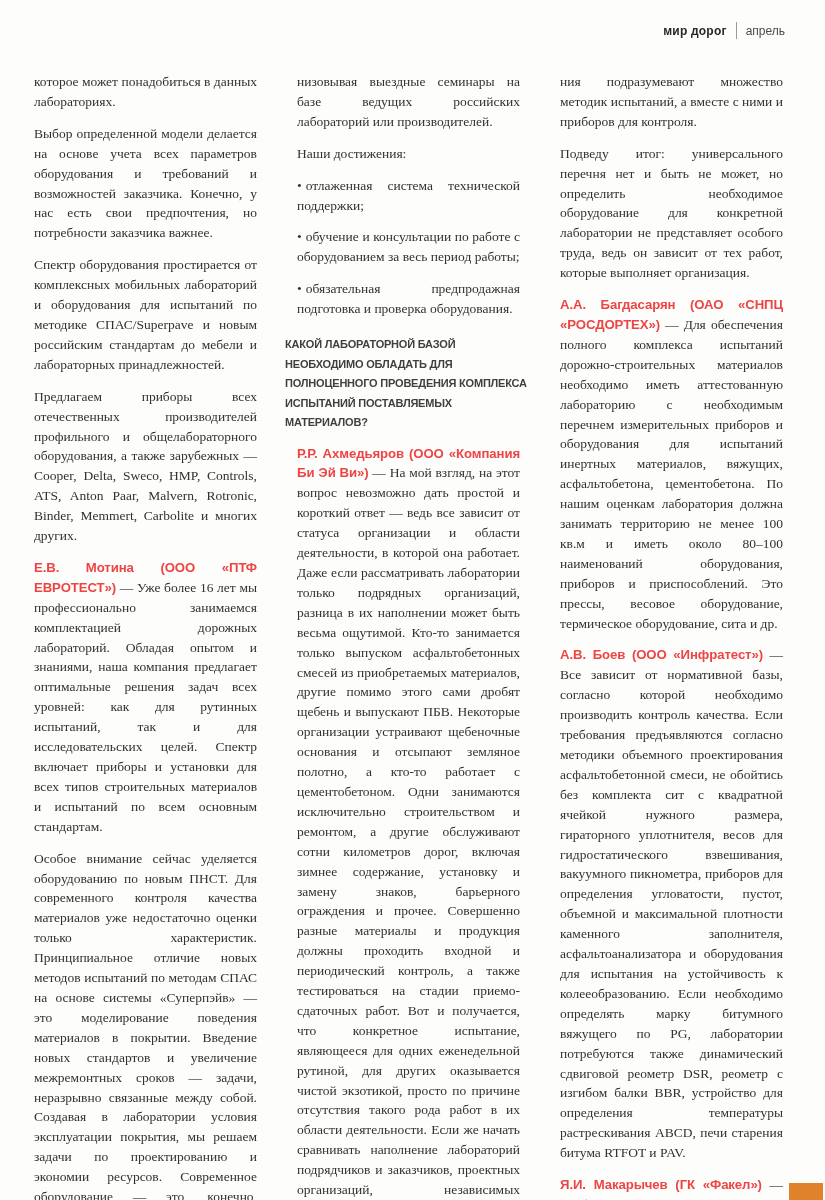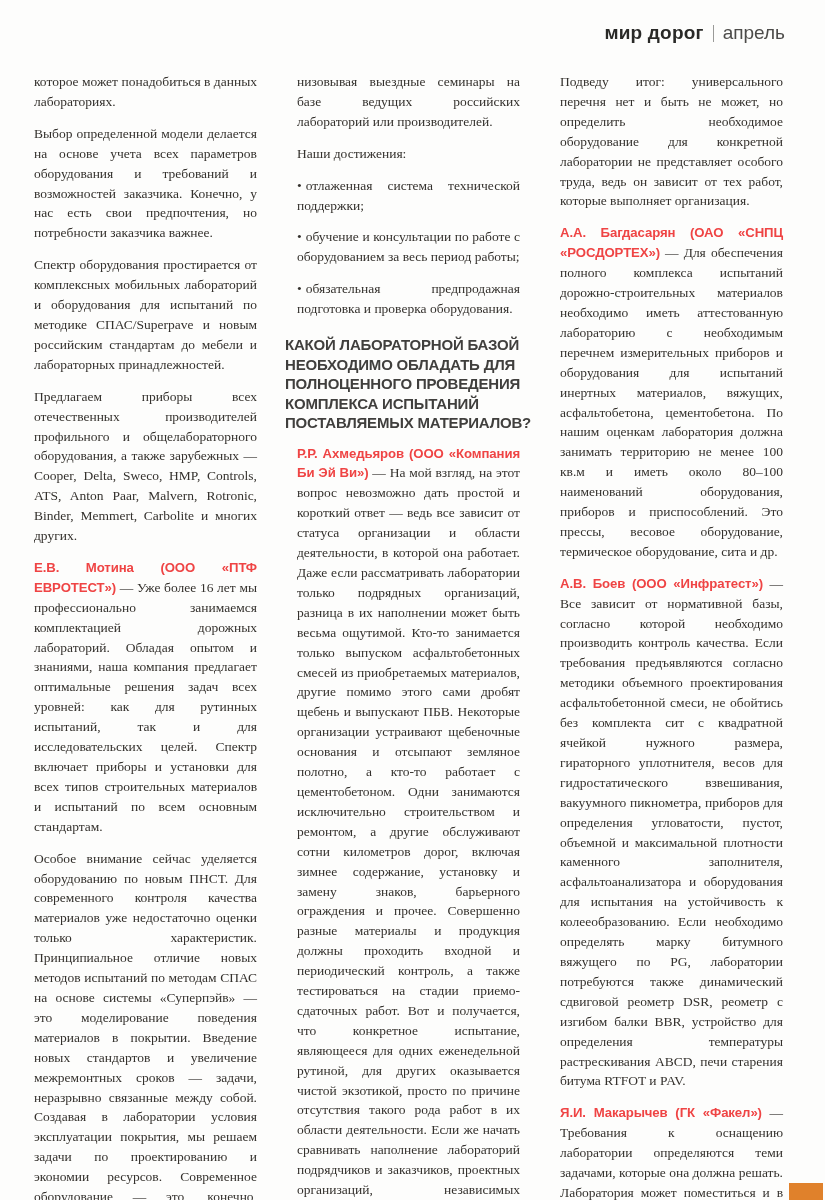--- a/index.html
+++ b/index.html
@@ -4,21 +4,21 @@
 <style>
   html,body { margin:0; padding:0; background:#e9e9e7; }
   .page {
     position:relative; width:825px; height:1200px; margin:0 auto;
     background:#fdfdfc; overflow:hidden;
     font-family:"Liberation Serif", serif; color:#34312d;
   }
   
   .hdr {
     position:absolute; top:22px; right:40px;
-    font-family:"Liberation Sans", sans-serif; font-size:19px;
+    font-family:"Liberation Sans", sans-serif; font-size:12px;
     display:flex; align-items:center; white-space:nowrap;
   }
   .hdr .mag { font-weight:bold; color:#292927; letter-spacing:.2px; }
   .hdr .sep { display:inline-block; width:1px; height:17px; background:#9a9a98; margin:0 9px; }
   .hdr .issue { color:#4c4b49; }
 
   
   .columns {
     position:absolute; top:60px; left:22px; width:773px;
     display:flex; gap:16px;
@@ -29,21 +29,21 @@
     text-align:justify; hyphens:auto; -webkit-hyphens:auto;
   }
   .para { margin:12px; }
   .speech { margin-top:11px; }
   .speaker {
     font-family:"Liberation Sans", sans-serif; font-weight:bold;
     font-size:13.2px; color:#ef4444; letter-spacing:-0.1px;
   }
   .question {
     font-family:"Liberation Sans", sans-serif; font-weight:bold;
-    font-size:15px; line-height:19.5px; color:#403f3d;
+    font-size:11px; line-height:19.5px; color:#403f3d;
     margin:16px 0 11px; text-align:left; letter-spacing:-0.2px;
   }
   .bullet .b { display:inline-block; margin-right:4px; }
 
   
   .pagenum {
     position:absolute; top:1147px; right:2px; width:34px; height:35px;
     display:flex; align-items:flex-end; justify-content:center;
     font-family:"Liberation Sans", sans-serif; font-weight:bold;
     font-size:15px; color:#ffffff;margin-top:36px;
@@ -73,20 +73,21 @@
     <div class="col">
         <p class="para">низовывая выездные семинары на базе ведущих российских лабораторий или производителей.</p>
         <p class="para">Наши достижения:</p>
         <p class="para bullet"><span class="b">•</span>отлаженная система технической поддержки;</p>
         <p class="para bullet"><span class="b">•</span>обучение и консультации по работе с оборудованием за весь период работы;</p>
         <p class="para bullet"><span class="b">•</span>обязательная предпродажная подготовка и проверка оборудования.</p>
         <h2 class="question">КАКОЙ ЛАБОРАТОРНОЙ БАЗОЙ НЕОБХОДИМО ОБЛАДАТЬ ДЛЯ ПОЛНОЦЕННОГО ПРОВЕДЕНИЯ КОМПЛЕКСА ИСПЫТАНИЙ ПОСТАВЛЯЕМЫХ МАТЕРИАЛОВ?</h2>
         <p class="para speech"><strong class="speaker">Р.Р. Ахмедьяров (ООО «Компания Би Эй Ви»)</strong> — На мой взгляд, на этот вопрос невозможно дать простой и короткий ответ — ведь все зависит от статуса организации и области деятельности, в которой она работает. Даже если рассматривать лаборатории только подрядных организаций, разница в их наполнении может быть весьма ощутимой. Кто-то занимается только выпуском асфальтобетонных смесей из приобретаемых материалов, другие помимо этого сами дробят щебень и выпускают ПБВ. Некоторые организации устраивают щебеночные основания и отсыпают земляное полотно, а кто-то работает с цементобетоном. Одни занимаются исключительно строительством и ремонтом, а другие обслуживают сотни километров дорог, включая зимнее содержание, установку и замену знаков, барьерного ограждения и прочее. Совершенно разные материалы и продукция должны проходить входной и периодический контроль, а также тестироваться на стадии приемо-сдаточных работ. Вот и получается, что конкретное испытание, являющееся для одних еженедельной рутиной, для других оказывается чистой экзотикой, просто по причине отсутствия такого рода работ в их области деятельности. Если же начать сравнивать наполнение лабораторий подрядчиков и заказчиков, проектных организаций, независимых лабораторий, выполняющих отдельные дорогостоящие испытания, научно-исследовательских институтов, учебных заведений или проверяющих органов вроде Росдортехнологии — ну разве возможно определить хотя бы усредненный список? Тем более, в настоящее время в России существуют как минимум 3 концептуально различных направления, касающиеся проектирования асфальтобетонных смесей, и это тоже вносит определенные сомнения и неуверенность руководителей лабораторий при выборе их оснащения. Дорожная отрасль широка и разнообразна, различные технические требова-</p>
       </div>
     <div class="col">
+        <p class="para">ния подразумевают множество методик испытаний, а вместе с ними и приборов для контроля.</p>
         <p class="para">Подведу итог: универсального перечня нет и быть не может, но определить необходимое оборудование для конкретной лаборатории не представляет особого труда, ведь он зависит от тех работ, которые выполняет организация.</p>
         <p class="para speech"><strong class="speaker">А.А. Багдасарян (ОАО «СНПЦ «РОСДОРТЕХ»)</strong> — Для обеспечения полного комплекса испытаний дорожно-строительных материалов необходимо иметь аттестованную лабораторию с необходимым перечнем измерительных приборов и оборудования для испытаний инертных материалов, вяжущих, асфальтобетона, цементобетона. По нашим оценкам лаборатория должна занимать территорию не менее 100 кв.м и иметь около 80–100 наименований оборудования, приборов и приспособлений. Это прессы, весовое оборудование, термическое оборудование, сита и др.</p>
         <p class="para speech"><strong class="speaker">А.В. Боев (ООО «Инфратест»)</strong> — Все зависит от нормативной базы, согласно которой необходимо производить контроль качества. Если требования предъявляются согласно методики объемного проектирования асфальтобетонной смеси, не обойтись без комплекта сит с квадратной ячейкой нужного размера, гираторного уплотнителя, весов для гидростатического взвешивания, вакуумного пикнометра, приборов для определения угловатости, пустот, объемной и максимальной плотности каменного заполнителя, асфальтоанализатора и оборудования для испытания на устойчивость к колееобразованию. Если необходимо определять марку битумного вяжущего по PG, лаборатории потребуются также динамический сдвиговой реометр DSR, реометр с изгибом балки BBR, устройство для определения температуры растрескивания ABCD, печи старения битума RTFOT и PAV.</p>
         <p class="para speech"><strong class="speaker">Я.И. Макарычев (ГК «Факел»)</strong> — Требования к оснащению лаборатории определяются теми задачами, которые она должна решать. Лаборатория может поместиться и в вагончике/контейнере, а может занять два этажа. Мы предпочитаем давать конкретные рекомендации каждому заказчику индивидуально, с учетом всех привходящих обстоятельств.</p>
       </div>
   </div>
 
   <div class="pagenum" style="background: rgb(224, 129, 43);">
     <span>73</span>
   </div>

